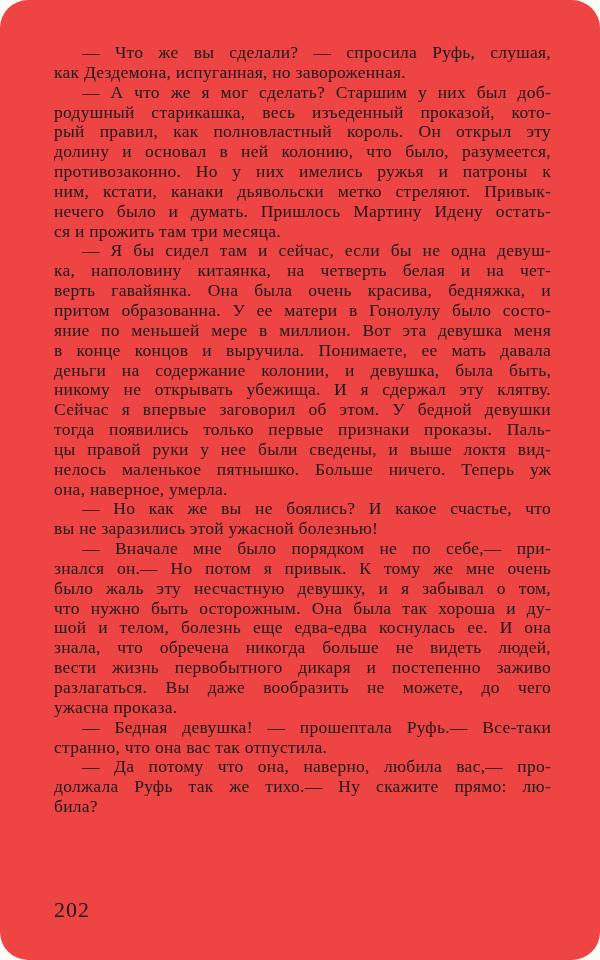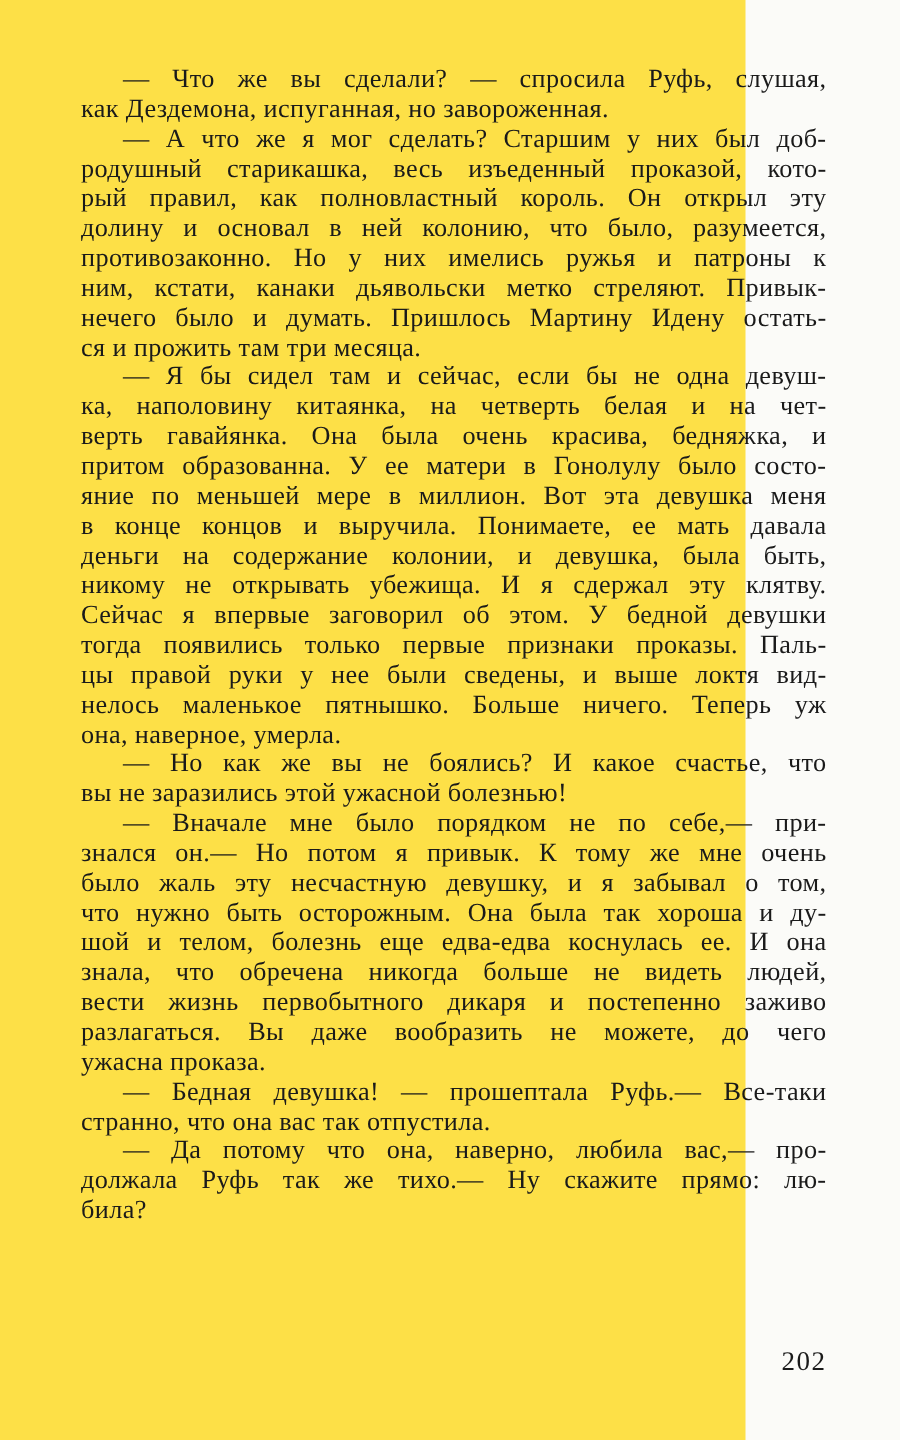--- a/index.html
+++ b/index.html
@@ -11,23 +11,24 @@
     height: 960px;
     background: #fbfbf8;
     overflow: hidden;
     position: relative;
     font-family: "Liberation Serif", serif;
     color: #1a1a1a;
   }
   .page {
     position: absolute;
     left: 0; top: 0;
-    width: 497px;
+    width: 600px;
     height: 960px;
-    background: #fde047;
+    background: #ef4444;
+    border-radius: 28px;
   }
   .text-block {
     position: absolute;
     left: 54px;
     top: 43px;
     width: 497px;
     font-size: 17.5px;
     line-height: 19.85px;
     letter-spacing: 0.25px;
   }
@@ -46,22 +47,22 @@
     text-align-last: left;
   }
   .line.firstline {
     padding-left: 28px;
   }
   .page-number {
     position: absolute;
     left: 54px;
     top: 897px;
     width: 497px;
-    text-align: right;
-    font-size: 18px;
+    text-align: left;
+    font-size: 22px;
     letter-spacing: 1px;
   }
 </style>
 </head>
 <body>
 
 <div class="page">
   <div class="text-block" id="text-block">
       <div class="paragraph">
         <div class="line firstline">— Что же вы сделали? — спросила Руфь, слушая,</div>

